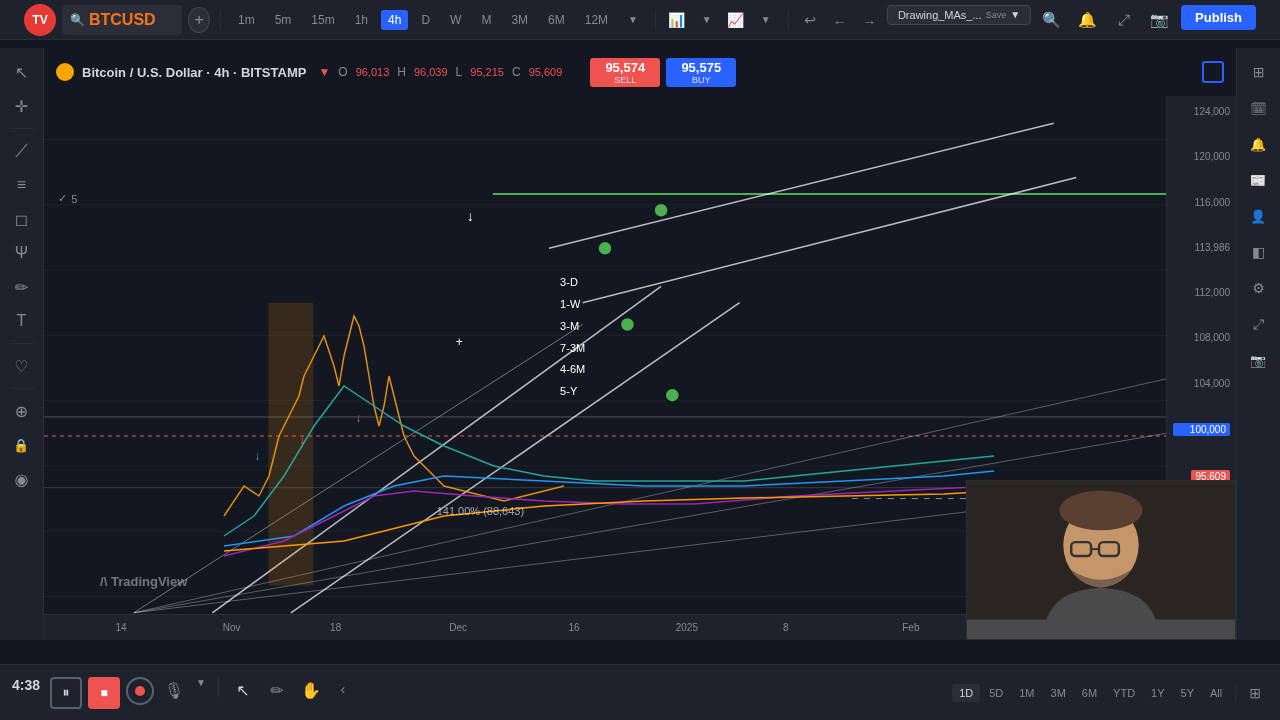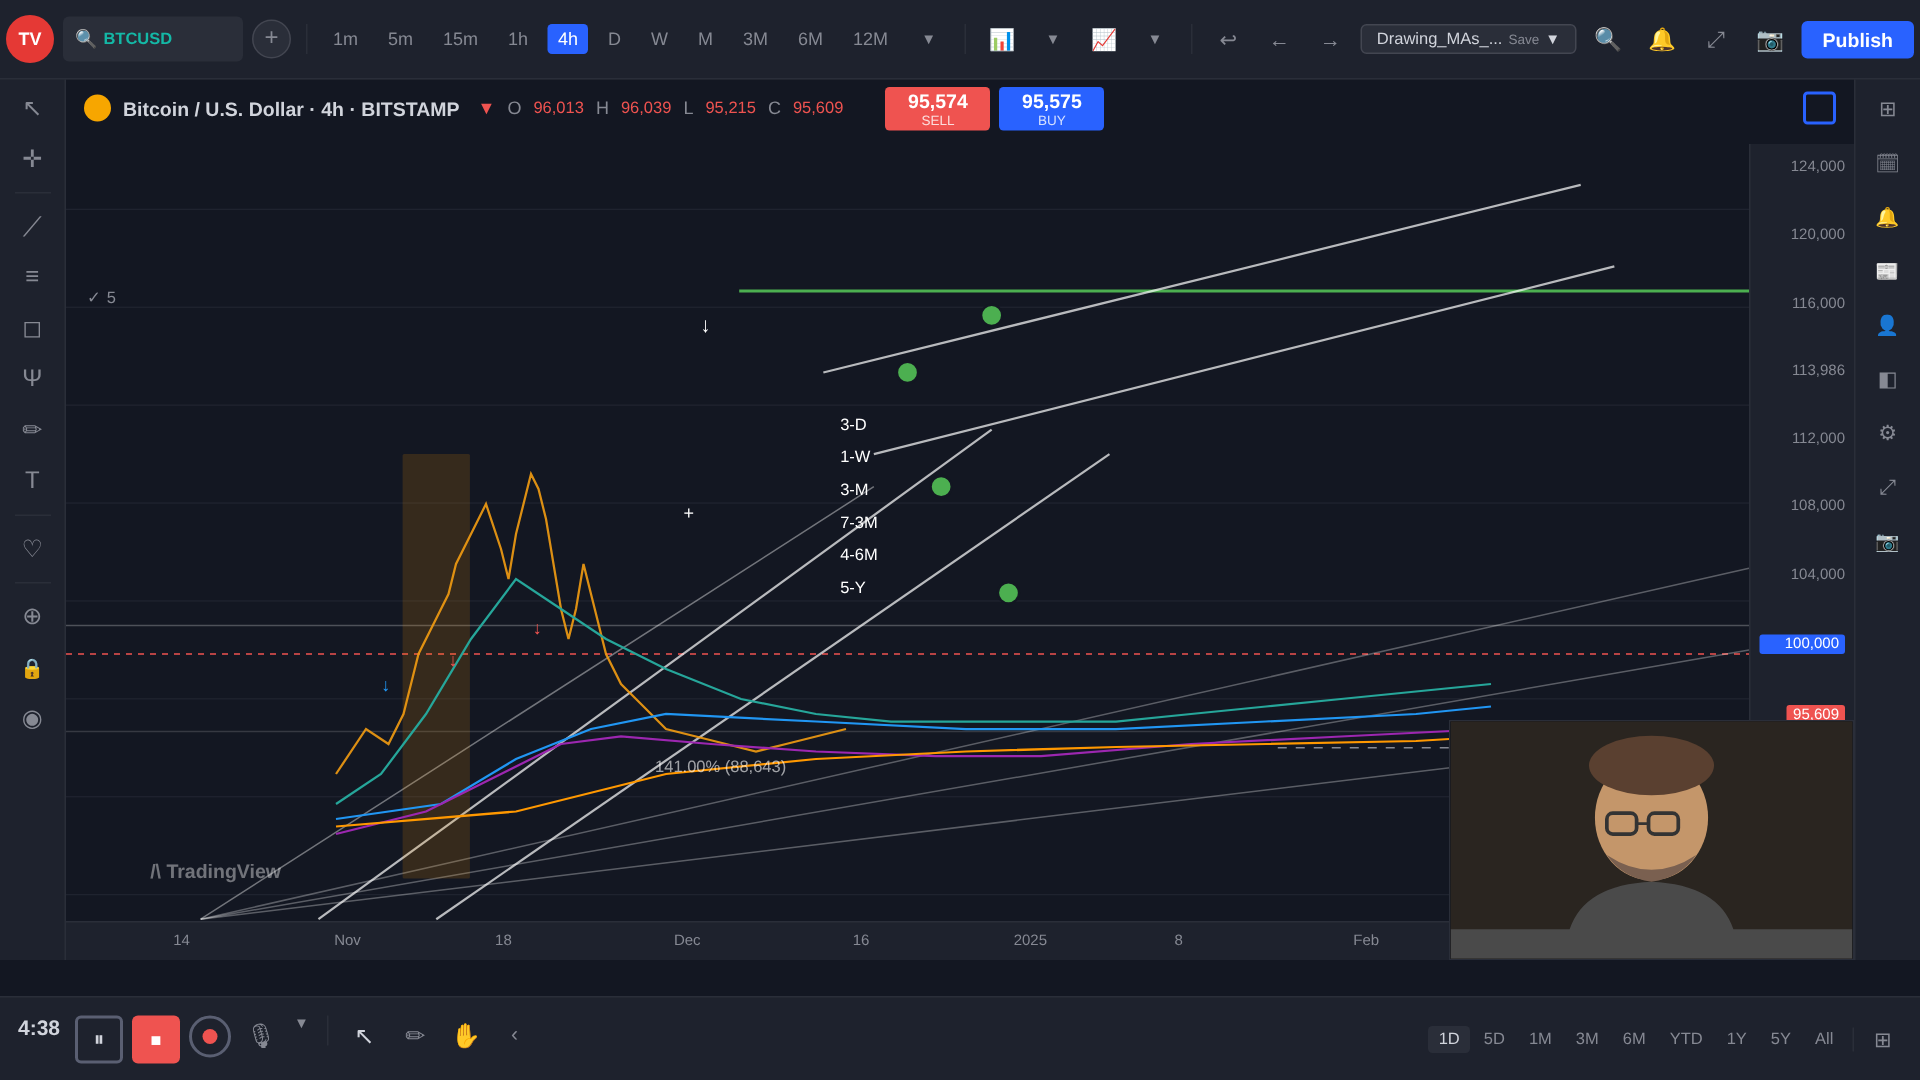--- a/index.html
+++ b/index.html
@@ -8,26 +8,26 @@
       height: 720px;
       background: #131722;
       font-family: -apple-system, BlinkMacSystemFont, 'Segoe UI', sans-serif;
       color: #d1d4dc;
       overflow: hidden;
       position: relative;
     }
 
     
     .top-bar {
-      height: 53px;
+      height: 40px;
       background: #1e222d;
       border-bottom: 1px solid #2a2e39;
       display: flex;
       align-items: center;
-      padding: 0 4px;
+      padding: 0 24px;
       gap: 6px;
       position: relative;
       z-index: 10;
     }
     .tv-logo {
       width: 32px;
       height: 32px;
       background: #e53935;
       border-radius: 50%;
       display: flex;
@@ -41,21 +41,21 @@
     .search-bar {
       display: flex;
       align-items: center;
       gap: 4px;
       background: #2a2e39;
       border-radius: 4px;
       padding: 4px 8px;
       height: 30px;
       min-width: 120px;
     }
-    .search-bar span { font-size: 11px; font-weight: 600; color: #14b8a6; }
+    .search-bar span { font-size: 16px; font-weight: 600; color: #f97316; }
     .add-symbol-btn {
       width: 26px; height: 26px;
       background: #2a2e39;
       border: 1px solid #434651;
       border-radius: 50%;
       display: flex; align-items: center; justify-content: center;
       cursor: pointer; font-size: 16px; color: #868993;
     }
     .timeframe-btn {
       padding: 3px 7px;
@@ -77,21 +77,21 @@
       border-radius: 3px;
       cursor: pointer;
       color: #868993;
       font-size: 14px;
       background: transparent;
       border: none;
     }
     .top-bar-right {
       margin-left: auto;
       display: flex;
-      align-items: center;
+      align-items: flex-start;
       gap: 6px;
     }
     .drawing-name-btn {
       background: #2a2e39;
       border: 1px solid #434651;
       border-radius: 4px;
       padding: 3px 10px;
       color: #d1d4dc;
       font-size: 11px;
       cursor: pointer;

